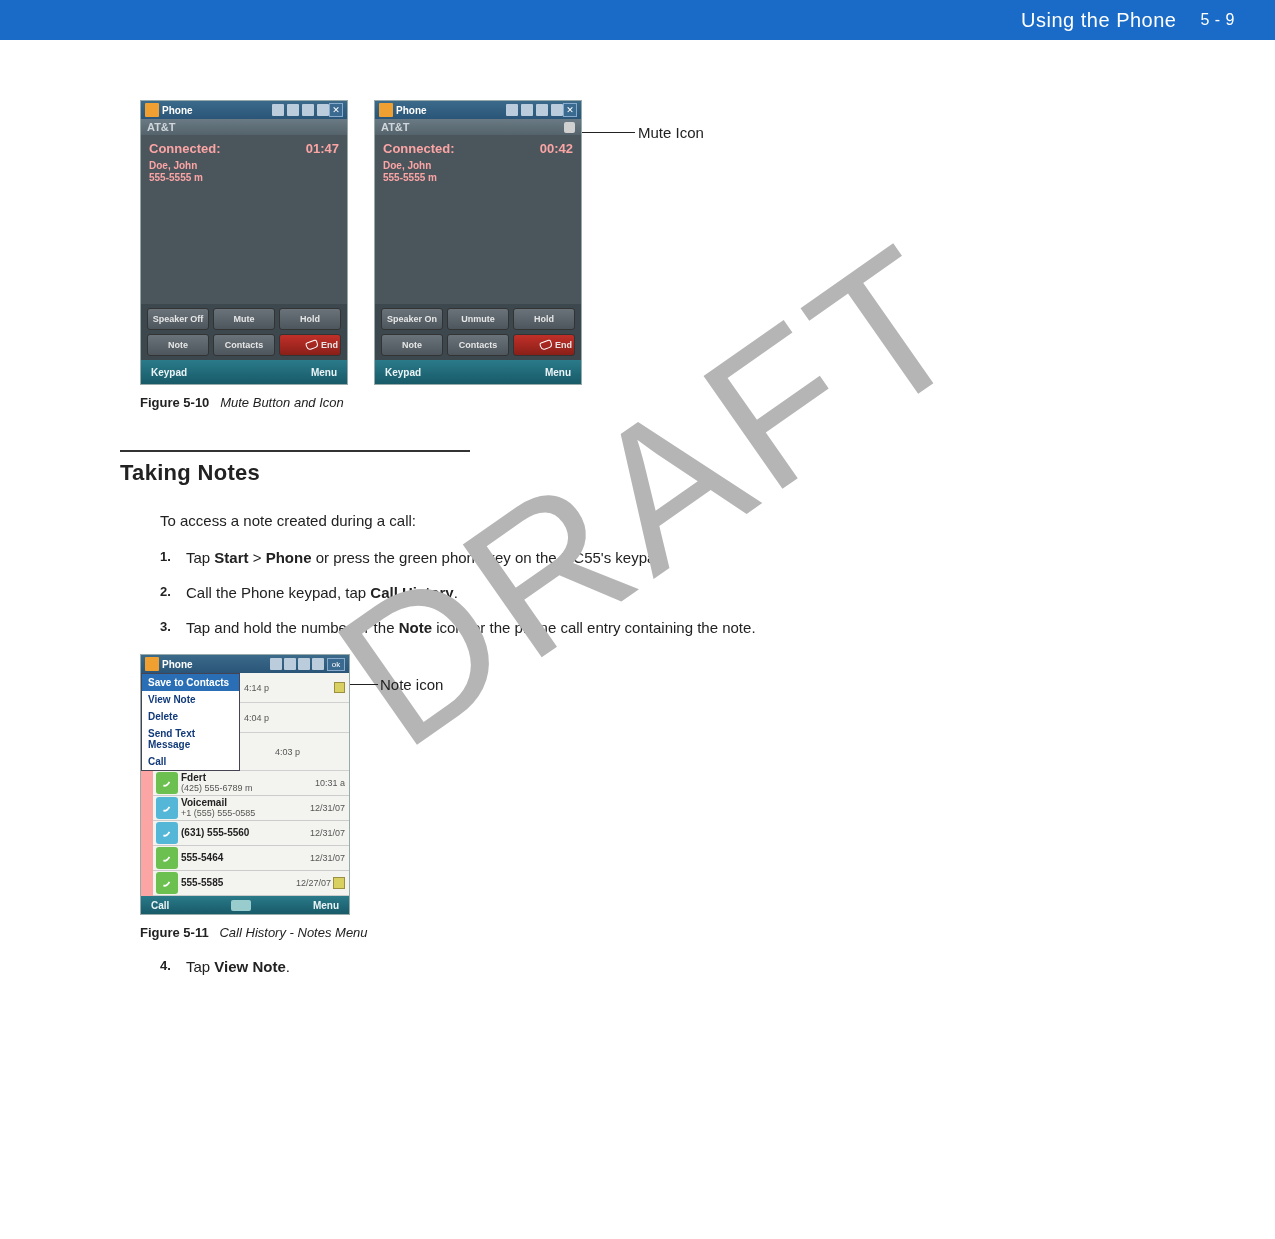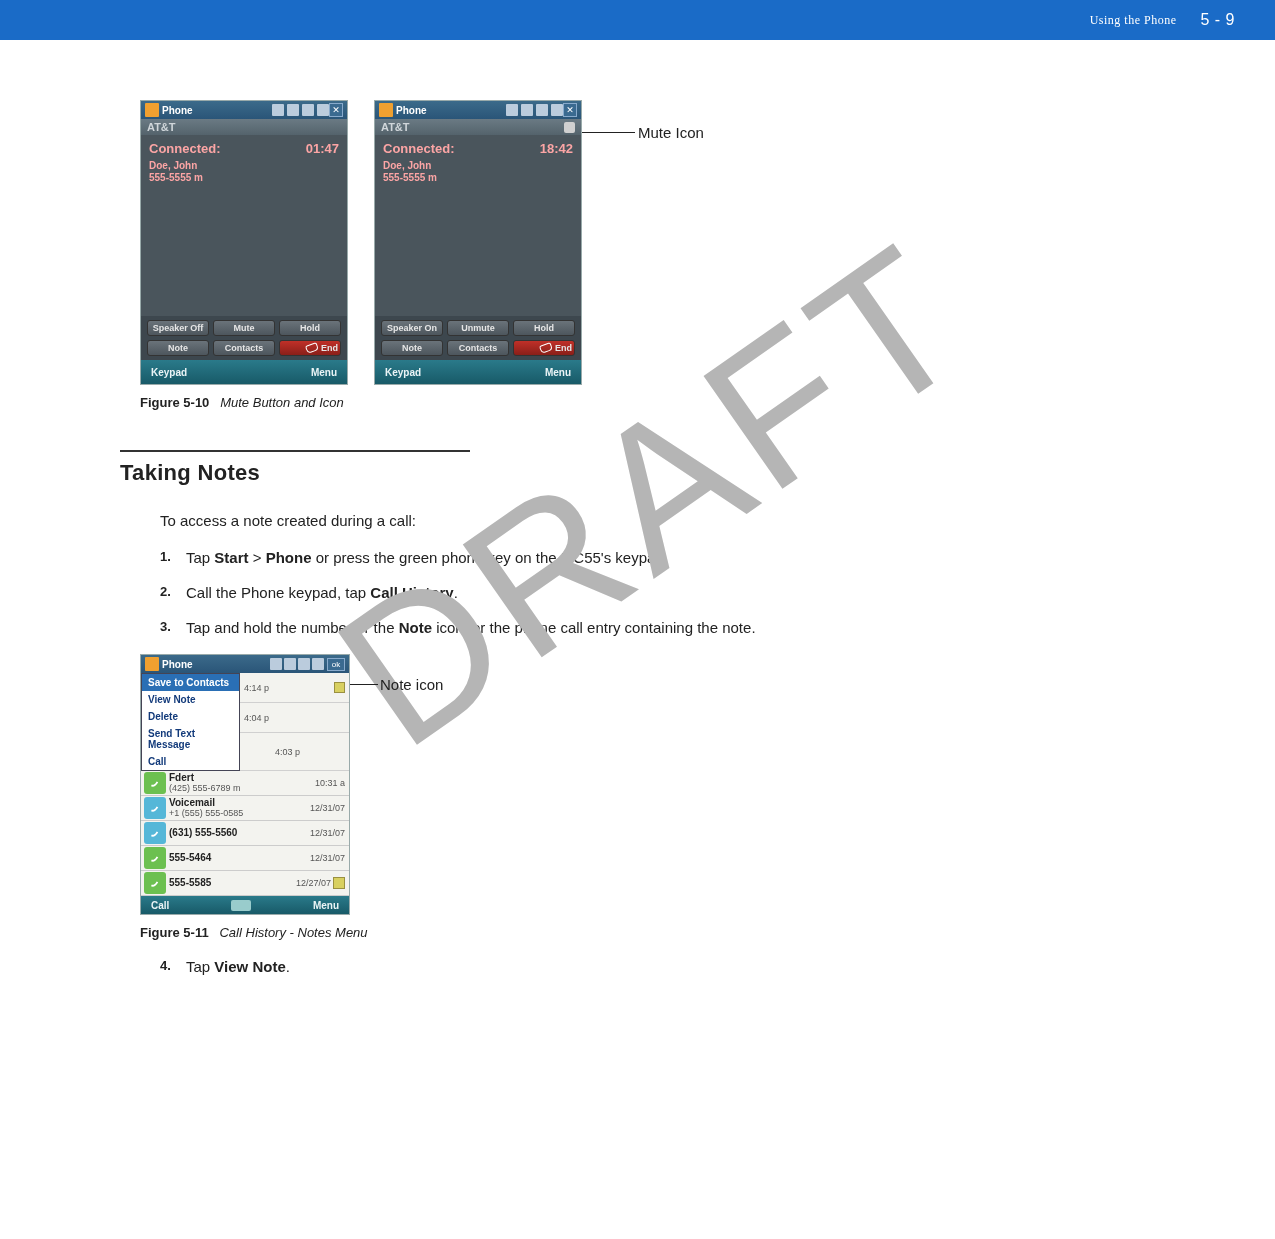--- a/index.html
+++ b/index.html
@@ -1,18 +1,18 @@
 <!DOCTYPE html>
 <html><head>
 <meta charset="utf-8">
 <style>
   * { box-sizing: border-box; margin: 0; padding: 0; }
   body { font-family: Arial, Helvetica, sans-serif; font-size: 14px; color: #222; width: 1275px; position: relative; background: #fff; }
   .page-header-bar { background: #1a6bc7; height: 40px; display: flex; justify-content: flex-end; align-items: center; padding-right: 40px; color: #fff; font-weight: 500; letter-spacing: 0.5px; }
-  .page-header-title { margin-right: 24px; font-size: 12px; font-family: Liberation Serif, serif; }
+  .page-header-title { margin-right: 24px; font-size: 20px; }
   .page-header-num { font-size: 16px; }
   .content { padding: 60px 120px 40px 120px; position: relative; }
   .watermark { position: absolute; top: 340px; left: 300px; font-size: 200px; color: #b5b5b5; transform: rotate(-35deg); font-weight: 400; letter-spacing: 8px; z-index: 0; pointer-events: none; font-family: "Helvetica Neue", Arial, sans-serif; }
   .figure-caption { margin-top: 10px; font-size: 13px; margin-left: 20px; }
   .figure-caption b { font-weight: bold; }
   .figure-caption i { font-style: italic; }
   .section-rule { border: none; border-top: 2px solid #333; width: 350px; margin: 40px 0 8px 0; }
   .section-title { font-size: 22px; font-weight: bold; margin-bottom: 24px; letter-spacing: 0.3px; font-family: "Helvetica Neue", Arial, sans-serif; }
   .body-text { margin: 0 0 18px 40px; font-size: 15px; line-height: 1.4; }
   .ol { list-style: none; margin-left: 40px; }
@@ -28,39 +28,39 @@
   .phone-top .win { width: 14px; height: 14px; background: #f0a030; border-radius: 1px; margin-right: 3px; display:inline-block; }
   .phone-top .title { flex: 1; font-weight: bold; }
   .phone-top .status-icons { display:flex; gap:3px; }
   .phone-top .sicon { width: 12px; height: 12px; background:#bcd; border-radius:1px; display:inline-block; }
   .phone-top .x { width:14px; height:14px; background:#3a6a90; border:1px solid #8ac; color:#fff; font-size:9px; display:flex; align-items:center; justify-content:center; }
   .phone-carrier { background: linear-gradient(#6a7a84,#54636c); color:#d0d6da; font-size:11px; padding:2px 6px; font-weight:bold; }
   .phone-body { background:#4a555c; flex:1; color:#fca5a5; padding:6px 8px; display:flex; flex-direction:column; }
   .phone-body .connected-row { display:flex; justify-content:space-between; font-size:13px; font-weight:bold; }
   .phone-body .caller { font-size:10px; font-weight:bold; margin-top:4px; line-height:1.2; }
   .phone-btns { display:grid; grid-template-columns:repeat(3,1fr); gap:4px; padding:4px 6px; background:#3d474e; }
-  .phone-btn { background:linear-gradient(#6a737a,#4d565d); border:1px solid #333; border-radius:3px; color:#e6e6e6; font-size:9px; font-weight:bold; height:16px; display:flex; align-items:center; justify-content:center; }
+  .phone-btn { background:linear-gradient(#6a737a,#4d565d); border:1px solid #333; border-radius:3px; color:#e6e6e6; font-size:9px; font-weight:bold; height:22px; display:flex; align-items:center; justify-content:center; }
   .phone-btn.end { background:linear-gradient(#c03028,#8a1f19);padding-left:24px; }
   .phone-btn.end::before { content:""; width:10px; height:6px; border:1.4px solid #fff; border-radius:2px 2px 4px 4px; margin-right:3px; transform:rotate(-20deg); }
   .phone-bottom { background:linear-gradient(#2a7a8a,#185a68); height:24px; display:flex; justify-content:space-between; align-items:center; color:#eaf4f6; font-size:10px; padding:0 10px; font-weight:bold; }
   .mute-indicator { width:11px; height:11px; background:#d0d0d0; border-radius:2px; position:relative; display:inline-block; margin-left:3px; }
   .p2-carrier-row { display:flex; justify-content:space-between; align-items:center; }
 
   
   .history { width:210px; border:1px solid #9aa; font-family:Tahoma,Arial,sans-serif; font-size:10px; margin-left:20px; position:relative; z-index:1; }
   .history-top { background:linear-gradient(#3b6a8a,#2a5578); height:18px; display:flex; align-items:center; padding:0 4px; color:#fff; }
   .history-top .win { width:14px; height:14px; background:#f0a030; border-radius:1px; margin-right:3px; }
   .history-top .title { flex:1; font-weight:bold; }
   .history-top .sicon { width:12px; height:12px; background:#bcd; margin-left:2px; border-radius:1px; }
   .history-top .ok { width:18px; height:13px; background:#3a6a90; border:1px solid #8ac; color:#fff; font-size:8px; display:flex; align-items:center; justify-content:center; margin-left:3px; }
   .ctx-menu { background:#fff; border:1px solid #445; width:99px; position:relative; }
   .ctx-item { padding:3px 6px; border-bottom:0; color:#123a7a; font-weight:bold; font-size:10px; }
   .ctx-item.hl { background:#2a6fb5; color:#fff; }
   .hist-row-wrap { display:flex; }
-  .hlist-area { flex:1; background:#fca5a5; }
+  .hlist-area { flex:1; background:#fca5a5;padding-left:12px; }
   .hlist-row { display:flex; align-items:center; border-bottom:1px solid #ccc; background:#f3f3ef; height:25px; padding-right:4px; }
   .hlist-icon { width:22px; height:22px; margin:0 3px; background:#6cc050; border-radius:3px; display:flex; align-items:center; justify-content:center; }
   .hlist-icon.in { background:#55b7d8; }
   .hlist-icon svg { width:12px; height:12px; }
   .hlist-text { flex:1; line-height:1.05; }
   .hlist-text .nm { font-weight:bold; font-size:10px; color:#222; }
   .hlist-text .sub { font-size:9px; color:#555; }
   .hlist-time { font-size:9px; color:#555; }
   .hlist-note { width:12px; height:12px; background:#d8d060; border:1px solid #9a9040; margin-left:2px; }
   .ctx-side { display:flex; flex-direction:column; }
@@ -135,21 +135,21 @@
         </span>
         <span class="x">✕</span>
       </div>
       <div class="phone-carrier p2-carrier-row">
         <span>AT&amp;T</span>
         <span class="mute-indicator"></span>
       </div>
       <div class="phone-body">
         <div class="connected-row">
           <span>Connected:</span>
-          <span>18:42</span>
+          <span>00:42</span>
         </div>
         <div class="caller">
           <div>Doe, John</div>
           <div>555-5555 m</div>
         </div>
         <div style="flex:1"></div>
       </div>
       <div class="phone-btns">
         <div class="phone-btn">Speaker On</div>
         <div class="phone-btn">Unmute</div>

